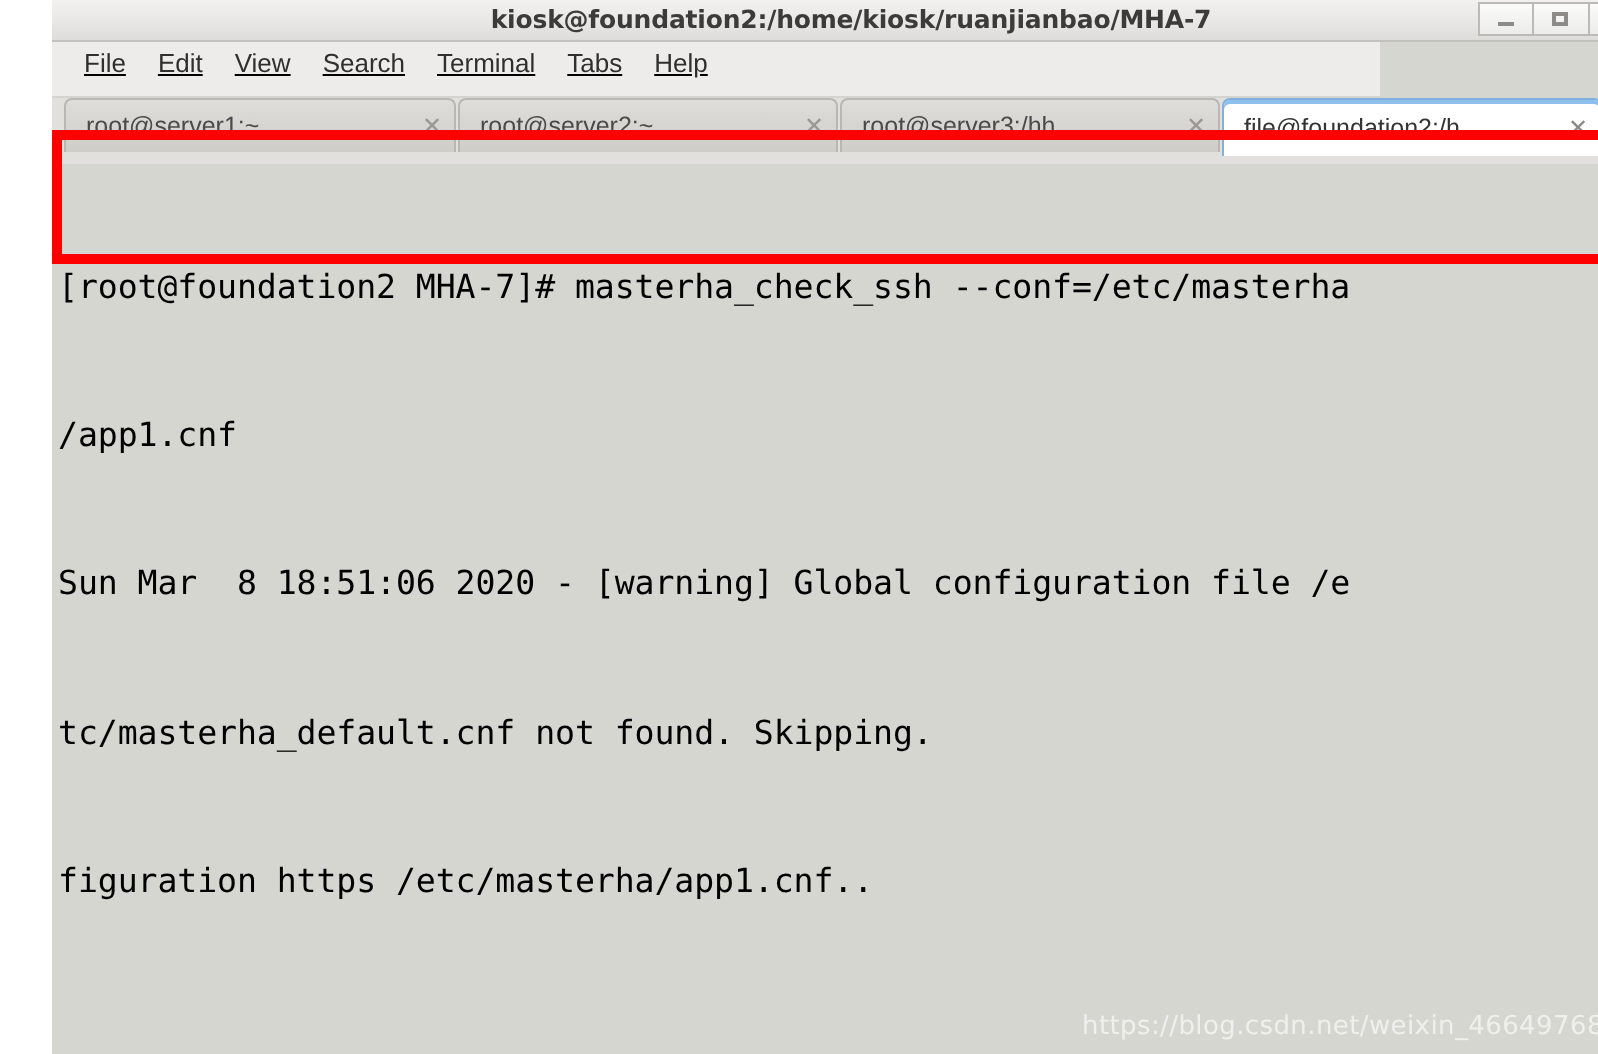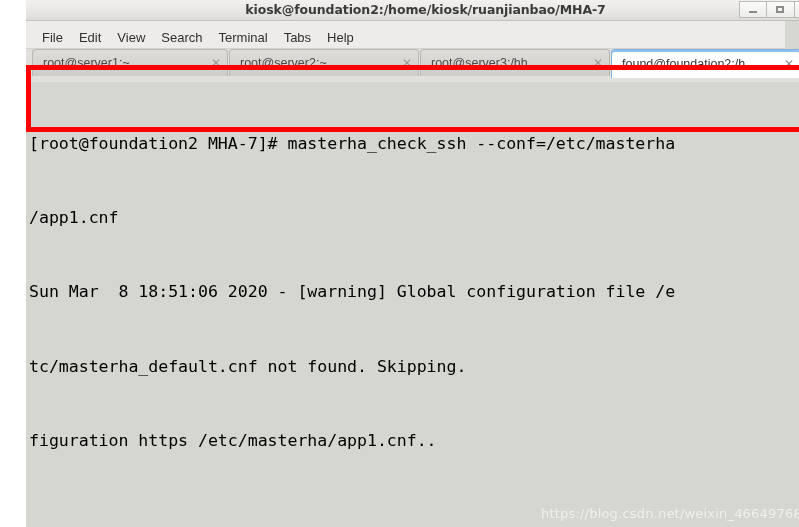--- a/index.html
+++ b/index.html
@@ -81,28 +81,29 @@
     width: 8px; height: 7px;
     border: 2px solid #8d8b87;
     box-sizing: border-box;
     position: absolute; left: 9px; top: 4px;
   }
 
   
   .menubar {
     position: absolute;
     left: 0; top: 21px;
-    width: 759px;
+    width: 664px;
     height: 28px;
     background: #edecea;
     border-bottom: 1px solid #d5d3cf;
     box-sizing: border-box;
     display: flex;
-    align-items: flex-end;
+    align-items: flex-start;
     padding-left: 8px;
+    text-decoration: underline;
   }
   .menu-item {
     font-size: 13px;
     color: #2f2f2f;
     padding: 3px 8px;
     font-family: "Liberation Sans", sans-serif;
     white-space: nowrap;
     cursor: default;
   }
 
@@ -263,21 +264,21 @@
     </div>
     <div class="tab w2">
       <span class="tab-label">root@server2:~</span>
       <span class="tab-close">✕</span>
     </div>
     <div class="tab w3">
       <span class="tab-label">root@server3:/hh</span>
       <span class="tab-close">✕</span>
     </div>
     <div class="tab active">
-      <span class="tab-label">found@foundation2:/h...</span>
+      <span class="tab-label">file@foundation2:/h...</span>
       <span class="tab-close">✕</span>
     </div>
   </div>
 
   <div class="terminal">
     <div class="term-text">
       <div class="term-line">[root@foundation2 MHA-7]# masterha_check_ssh --conf=/etc/masterha</div>
       <div class="term-line">/app1.cnf</div>
       <div class="term-line">Sun Mar  8 18:51:06 2020 - [warning] Global configuration file /e</div>
       <div class="term-line">tc/masterha_default.cnf not found. Skipping.</div>

